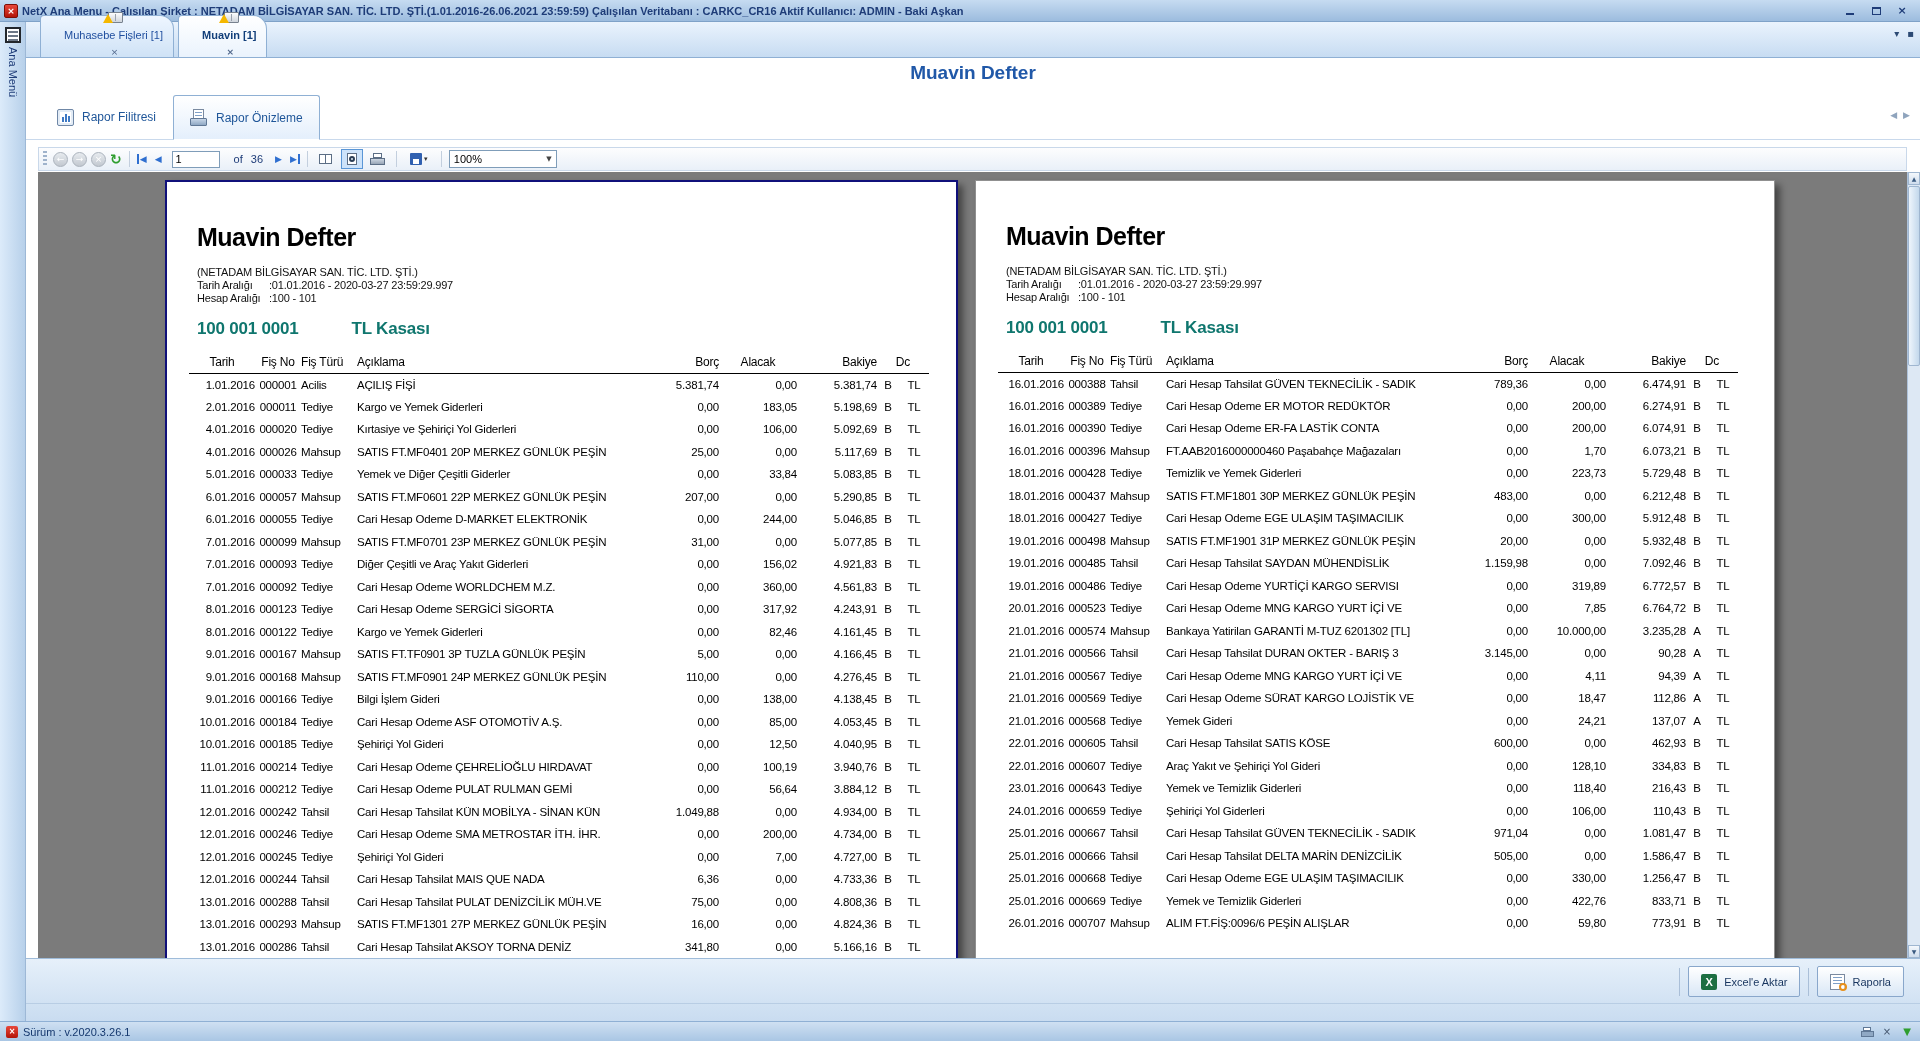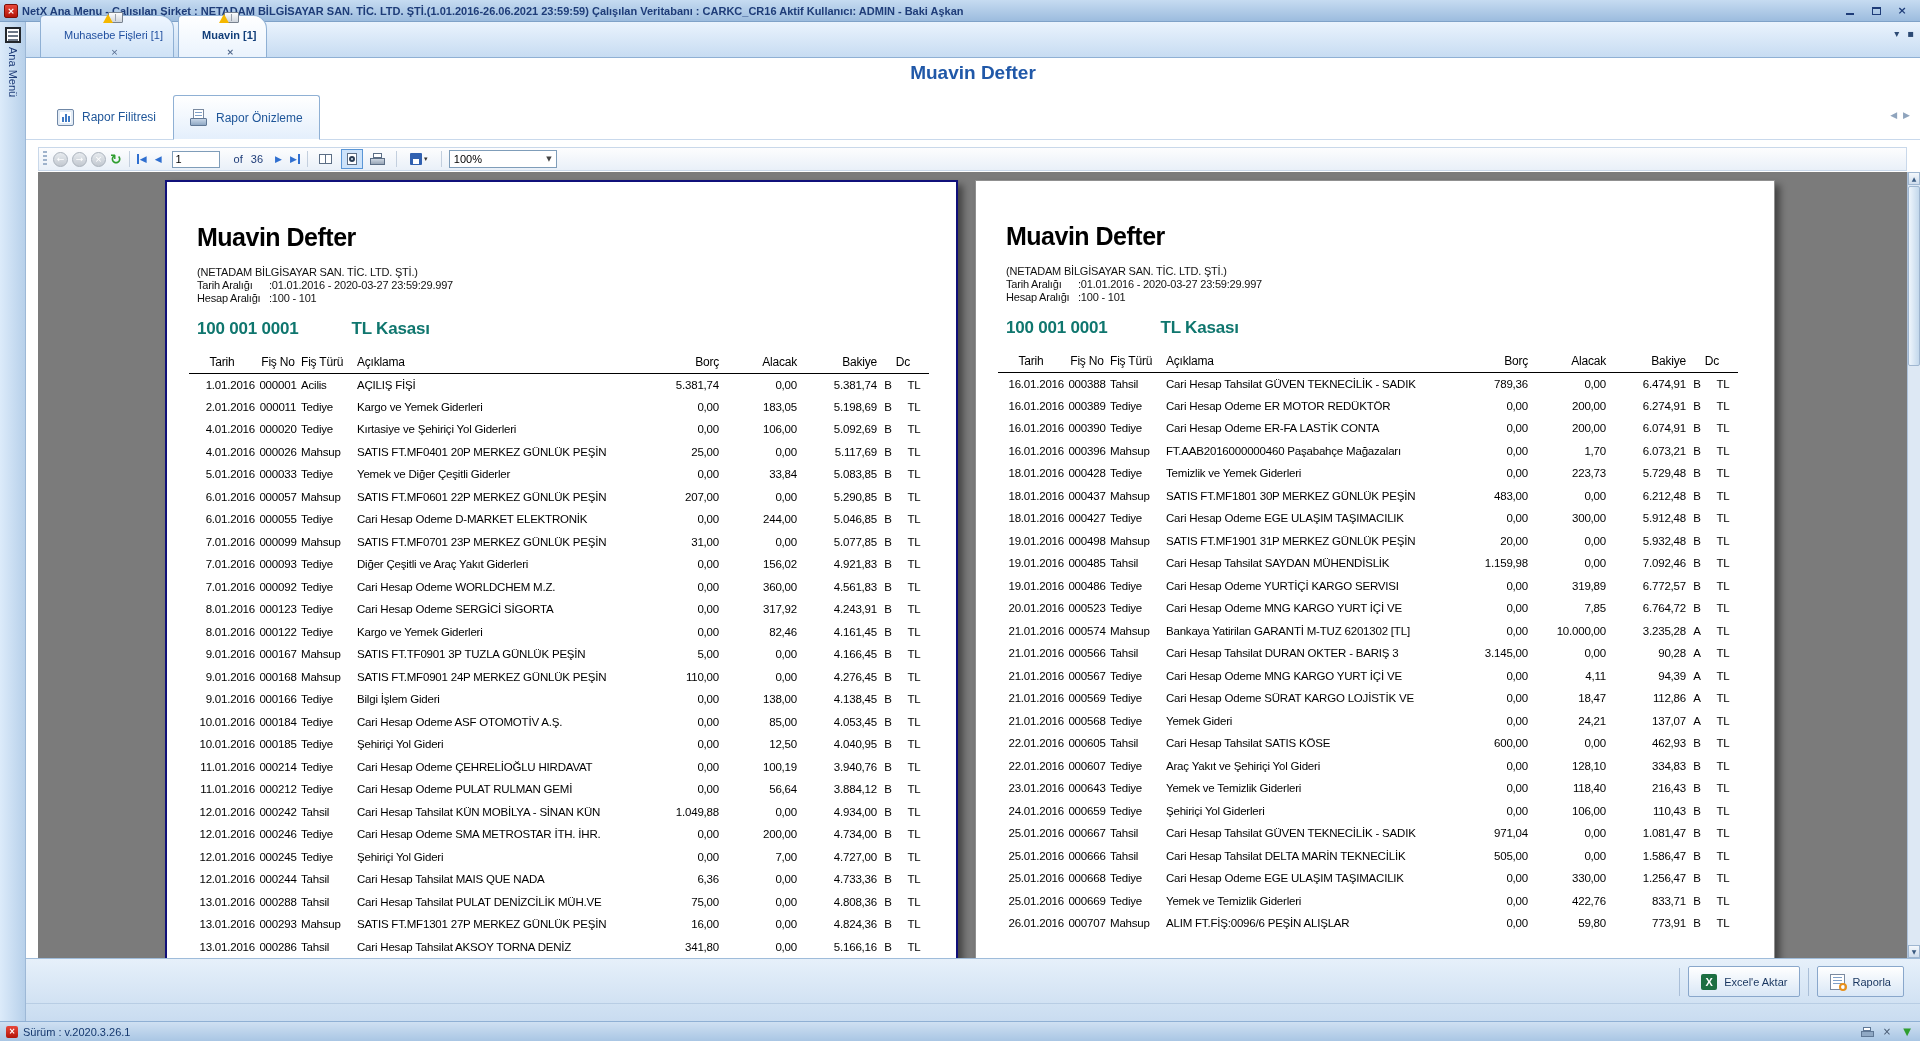--- a/index.html
+++ b/index.html
@@ -129,21 +129,21 @@
   .rpt-account { margin-top:14px; font-size:17px; font-weight:bold; color:#0f766e; }
   .rpt-account .code { display:inline-block; width:150px; }
   table.ledger { margin:12px 0 0 22px; width:740px; border-collapse:collapse;
     table-layout:fixed; font-size:11.5px; letter-spacing:-0.2px; color:#000; }
   table.ledger th { font-weight:normal; font-size:12px; height:22px;
     border-bottom:1px solid #000; padding:0; }
   table.ledger td { height:22.5px; padding:0; white-space:nowrap; overflow:hidden; }
   col.w0{width:66px;} col.w1{width:46px;} col.w2{width:56px;} col.w3{width:286px;}
   col.w4{width:76px;} col.w5{width:78px;} col.w6{width:80px;} col.w7{width:22px;} col.w8{width:30px;}
   .th0{text-align:center;} .th1{text-align:center;} .th2{text-align:left;}
-  .th3{text-align:left;} .th4{text-align:right;} .th5{text-align:right;}
+  .th3{text-align:left;} .th4{text-align:right;} .th5{text-align:center;}
   .th6{text-align:right;} .th7{text-align:center;}
   td.c0{text-align:right;} td.c1{text-align:center; padding-left:8px;}
   td.c2{text-align:left; padding-left:6px;} td.c3{text-align:left; padding-left:12px;}
   td.c4{text-align:right;} td.c5{text-align:right;} td.c6{text-align:right;}
   td.c7{text-align:center;} td.c8{text-align:center;}
 
   
   .vscroll { position:absolute; right:0; top:114px; bottom:63px; width:13px;
     background:#dde8f4; border-left:1px solid #aec2da; }
   .vs-btn { height:13px; background:linear-gradient(#f4f8fc,#cfdded); border:1px solid #9fb6d0;
@@ -915,21 +915,21 @@
               <td class="c4">971,04</td>
               <td class="c5">0,00</td>
               <td class="c6">1.081,47</td>
               <td class="c7">B</td>
               <td class="c8">TL</td>
             </tr>
             <tr>
               <td class="c0">25.01.2016</td>
               <td class="c1">000666</td>
               <td class="c2">Tahsil</td>
-              <td class="c3">Cari Hesap Tahsilat DELTA MARİN TEKNECİLİK</td>
+              <td class="c3">Cari Hesap Tahsilat DELTA MARİN DENİZCİLİK</td>
               <td class="c4">505,00</td>
               <td class="c5">0,00</td>
               <td class="c6">1.586,47</td>
               <td class="c7">B</td>
               <td class="c8">TL</td>
             </tr>
             <tr>
               <td class="c0">25.01.2016</td>
               <td class="c1">000668</td>
               <td class="c2">Tediye</td>

